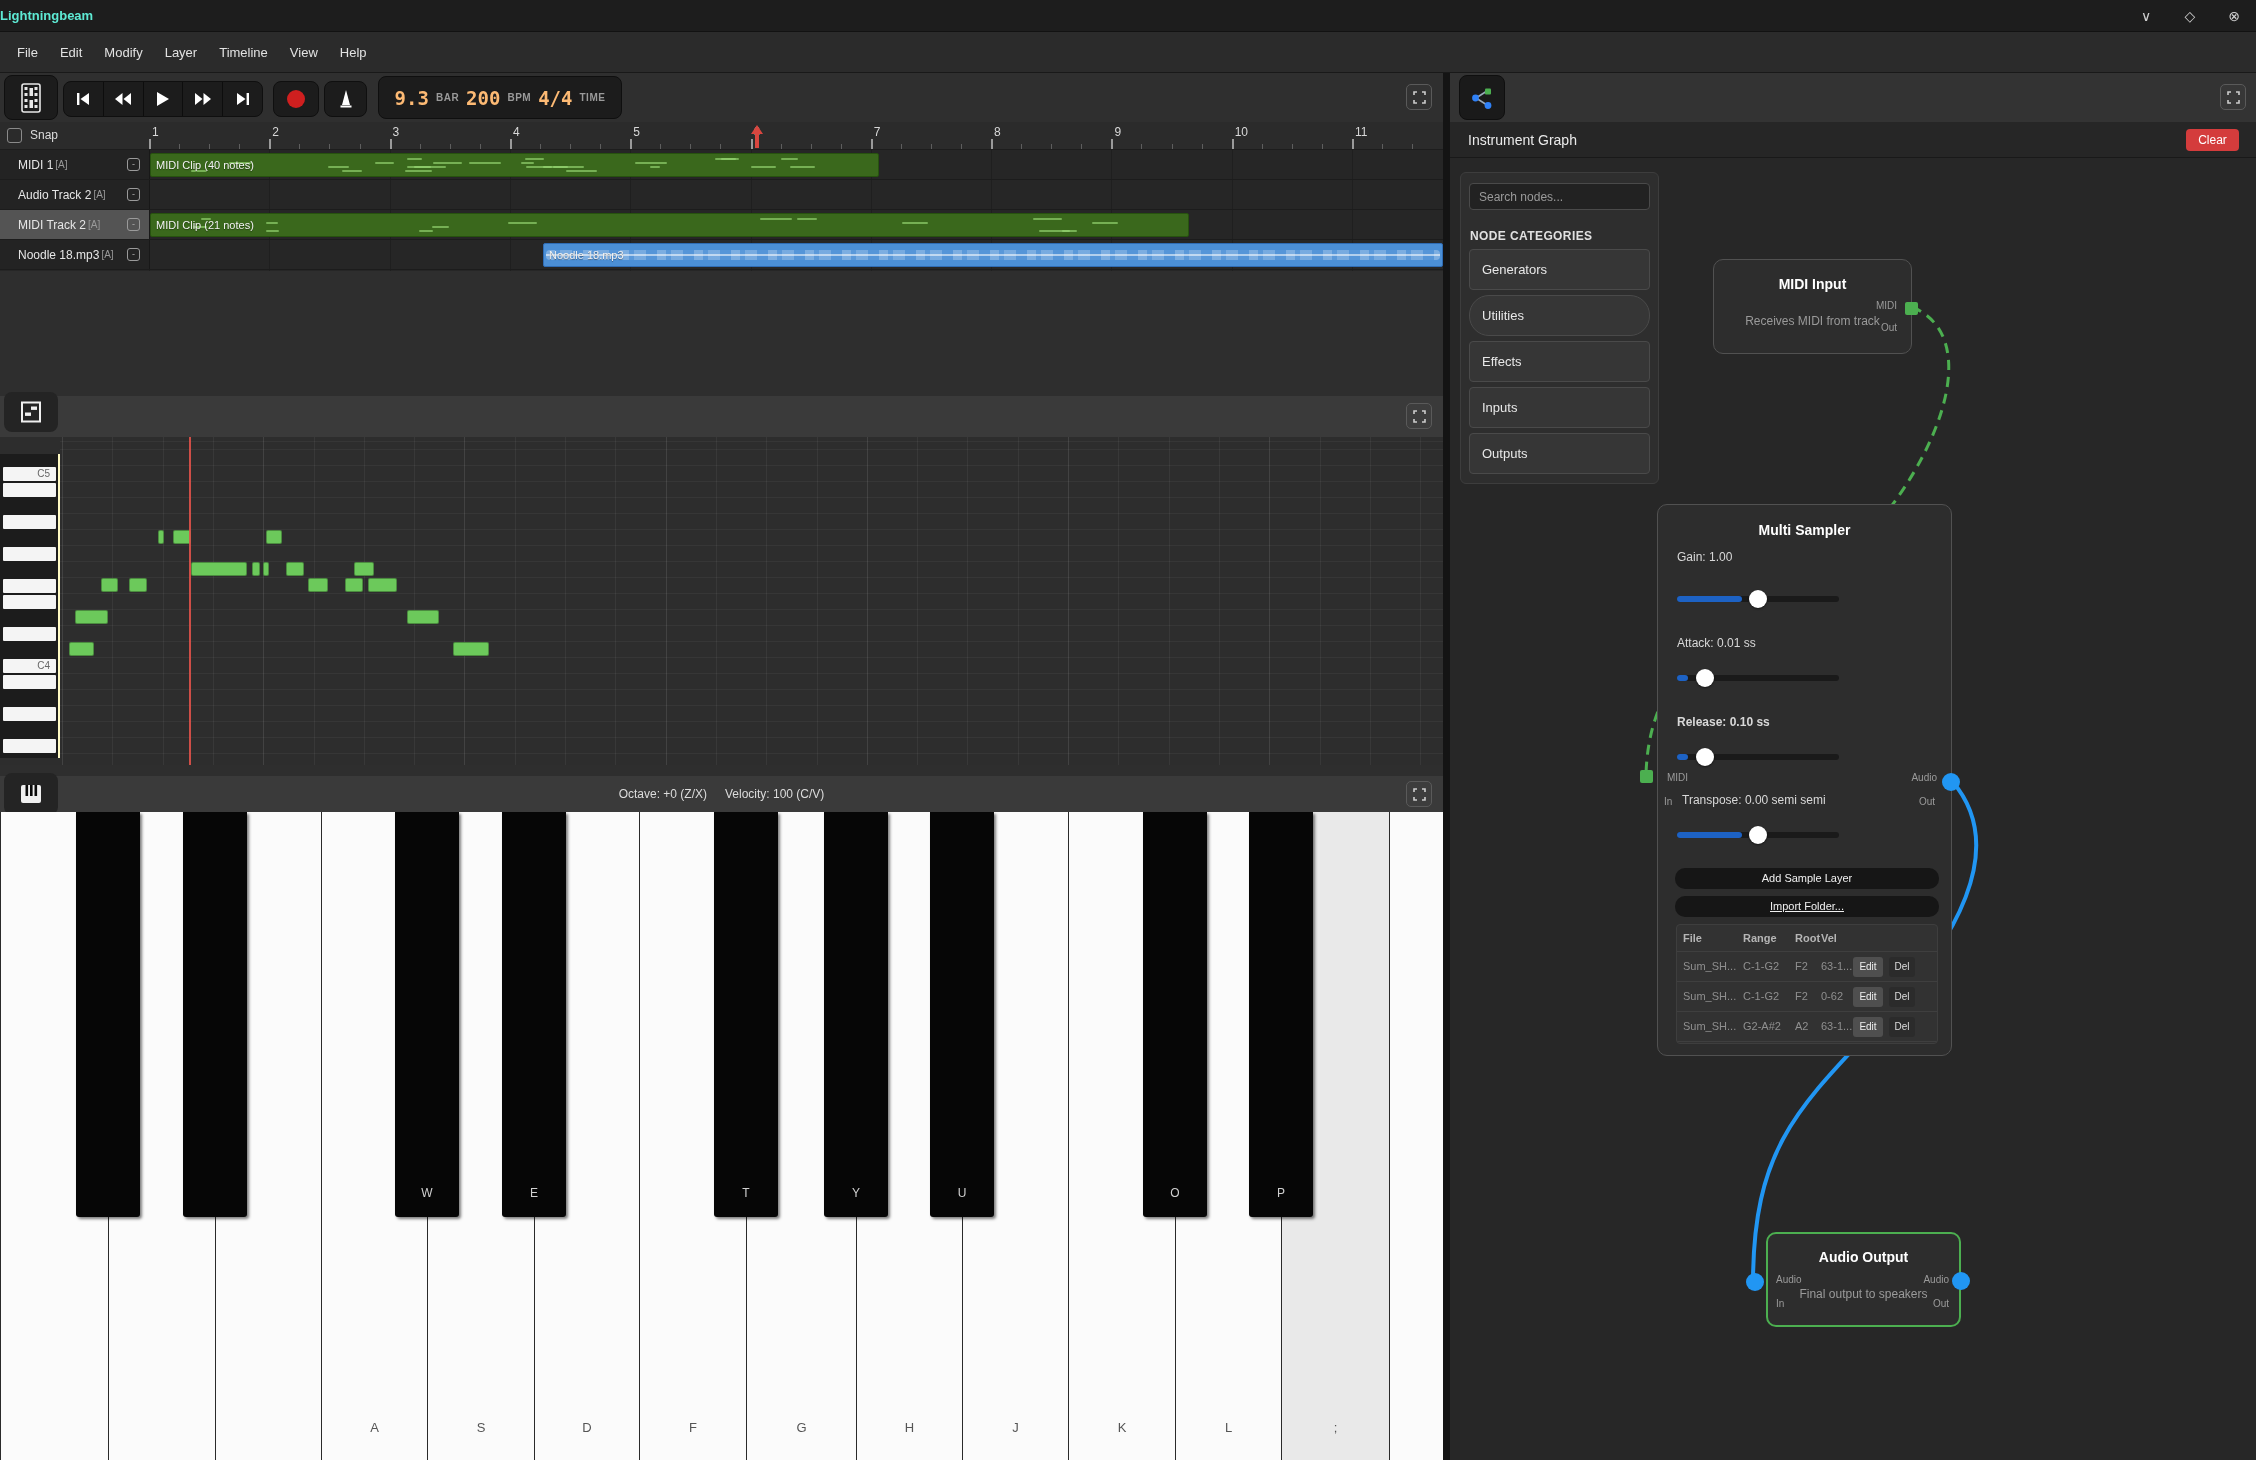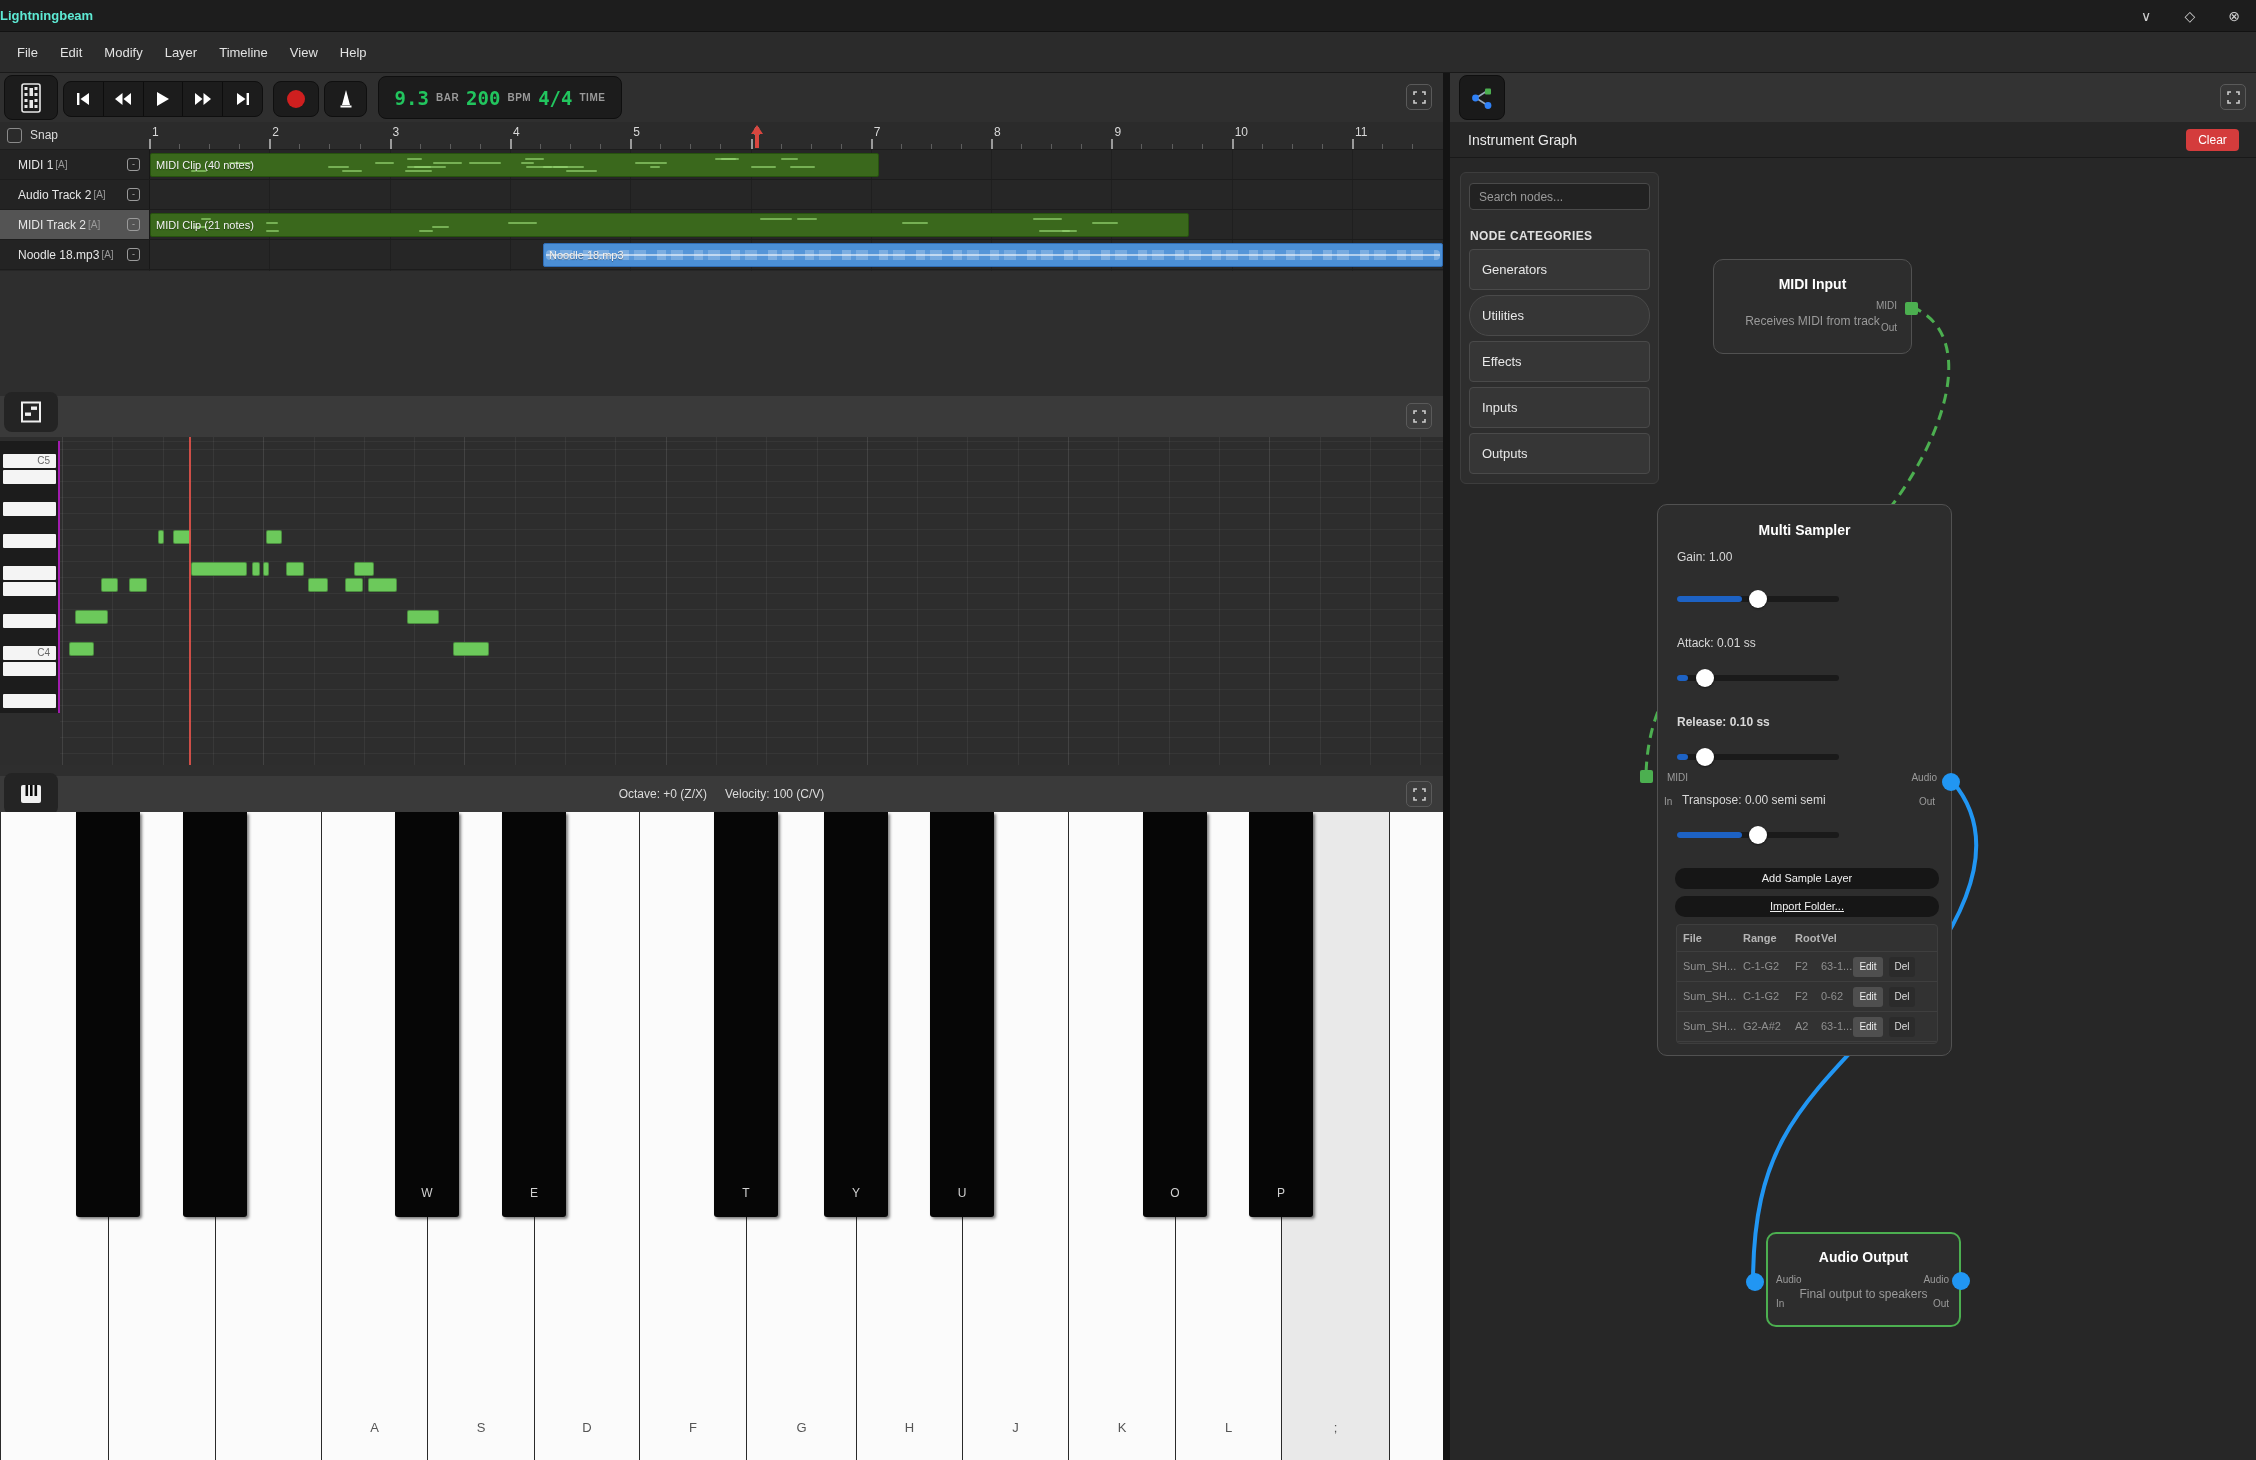--- a/index.html
+++ b/index.html
@@ -22,21 +22,21 @@
   #toolbar { left:0; top:0; width:1443px; height:49px; background:#2f2f2f; }
   .tool-group { background:#1c1c1c; border:1px solid #0f0f0f; border-radius:8px; }
   #film-btn { left:4px; top:2px; width:54px; height:45px; display:flex; align-items:center; justify-content:center; }
   #transport { left:63px; top:8px; width:200px; height:36px; display:flex; }
   .tbtn { flex:1; display:flex; align-items:center; justify-content:center; border-right:1px solid #0d0d0d; }
   .tbtn:last-child { border-right:none; }
   #record-btn { left:273px; top:8px; width:46px; height:36px; display:flex; align-items:center; justify-content:center; }
   #record-dot { width:18px; height:18px; border-radius:50%; background:#cf1f1f; }
   #metronome-btn { left:324px; top:8px; width:43px; height:36px; display:flex; align-items:center; justify-content:center; }
   #bpm-display { left:378px; top:3px; width:244px; height:43px; display:flex; align-items:center; justify-content:center; gap:7px; }
-  .disp-num { font-family:"DejaVu Sans Mono", monospace; font-weight:bold; color:#22c55e; font-size:19px; }
+  .disp-num { font-family:"DejaVu Sans Mono", monospace; font-weight:bold; color:#fdba74; font-size:19px; }
   .disp-unit { color:#9a9a9a; font-size:10px; font-weight:bold; letter-spacing:.5px; }
   .expand-btn { width:26px; height:26px; border:1px solid #5a5a5a; border-radius:5px; background:rgba(255,255,255,0.02); display:flex; align-items:center; justify-content:center; }
 
   #ruler { left:0; top:49px; width:1443px; height:28px; background:#2b2b2b; border-bottom:1px solid #1d1d1d; }
   #snap-box { left:7px; top:6px; width:15px; height:15px; border:1.5px solid #8a8a8a; border-radius:3px; }
   #snap-label { left:30px; top:6px; color:#dcdcdc; font-size:12px; }
   .bar-num { top:3px; color:#d8d8d8; font-size:12px; }
   .tick-major { top:17px; width:2px; height:10px; background:#9a9a9a; }
   .tick-minor { top:22px; width:1px; height:5px; background:#5e5e5e; }
 
@@ -60,21 +60,21 @@
   .wavecenter { position:absolute; left:2px; right:2px; top:10px; height:2px; background:rgba(255,255,255,.55); }
 
   .panel-header { background:#3a3a3a; }
   #proll-header { left:0; top:323px; width:1443px; height:41px; }
   #kbd-header { left:0; top:703px; width:1443px; height:36px; }
   .hdr-icon-btn { background:#242424; border-radius:8px; display:flex; align-items:center; justify-content:center; }
   #kbd-text { width:100%; text-align:center; line-height:36px; color:#dcdcdc; font-size:12px; }
   #kbd-text span { margin:0 9px; }
 
   #proll { left:0; top:364px; width:1443px; height:328px; background:#2d2d2d; overflow:hidden; }
-  #keycol { left:0; top:4px; width:60px; height:272px; background:#1c1c1c; border-right:2px solid #a21caf; overflow:hidden; }
+  #keycol { left:0; top:17px; width:60px; height:304px; background:#1c1c1c; border-right:2px solid #fef9c3; overflow:hidden; }
   .kc-white { position:absolute; left:3px; width:53px; height:14px; background:#f4f4f4; border-radius:1px; }
   .kc-label { position:absolute; right:6px; color:#666; font-size:10px; line-height:14px; }
   .grid-v { top:0; width:1px; height:328px; background:rgba(255,255,255,.055); }
   .grid-v.major { background:rgba(255,255,255,.10); }
   #proll-grid-rows { left:60px; top:0; width:1383px; height:328px;
      background:repeating-linear-gradient(180deg, rgba(255,255,255,.045) 0 1px, transparent 1px 16px);
      background-position-y:12px; }
   .pnote { position:absolute; height:14px; background:#6cc95b; border:1px solid rgba(0,0,0,.3); border-radius:2px; }
   #playhead { left:189px; top:0; width:2px; height:328px; background:rgba(224,82,74,.9); }
 

